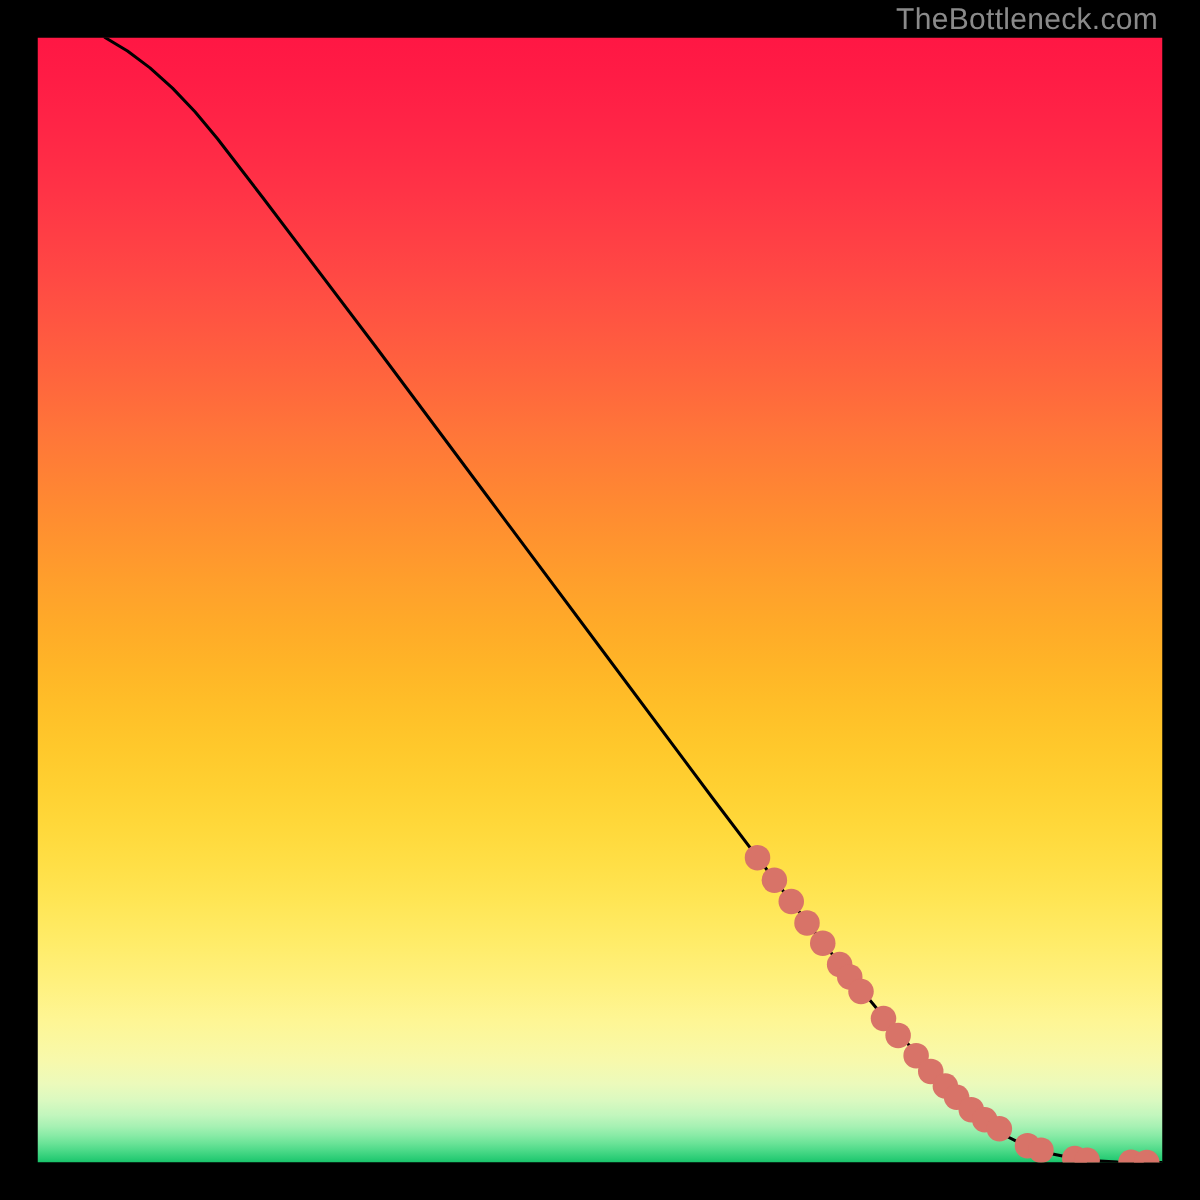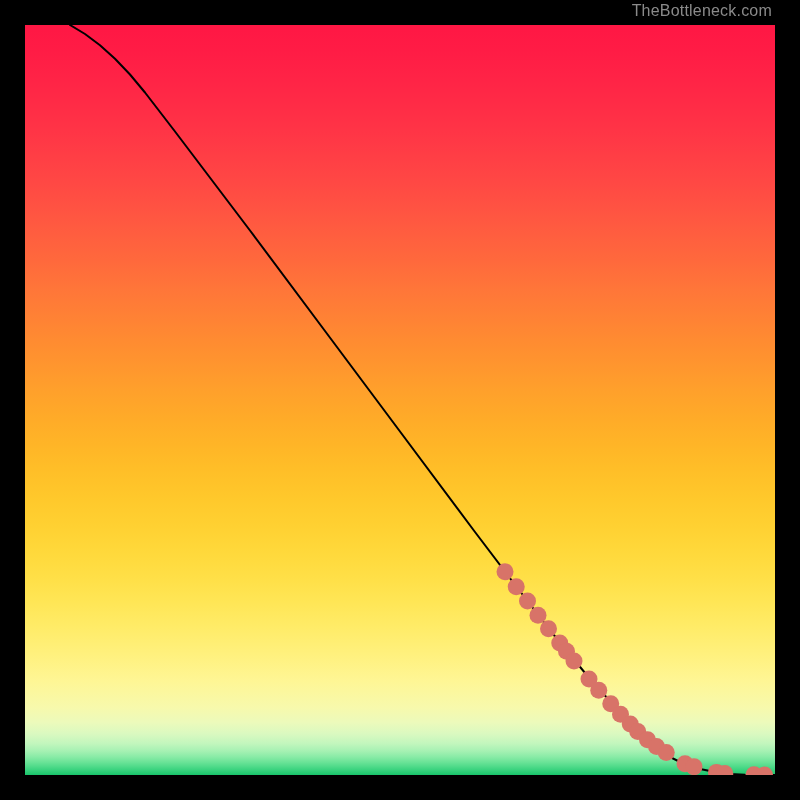--- a/index.html
+++ b/index.html
@@ -25,21 +25,21 @@
   }
   .gradient {
     position: absolute;
     inset: 0;
   }
   .watermark {
     position: absolute;
     top: 2px;
     right: 28px;
     font-family: Arial, Helvetica, sans-serif;
-    font-size: 16px;
+    font-size: 20px;
     color: #8a8a8a;
     letter-spacing: 0.2px;
     user-select: none;
     white-space: nowrap;
   }
   svg.overlay {
     position: absolute;
     inset: 0;
   }
 </style>

